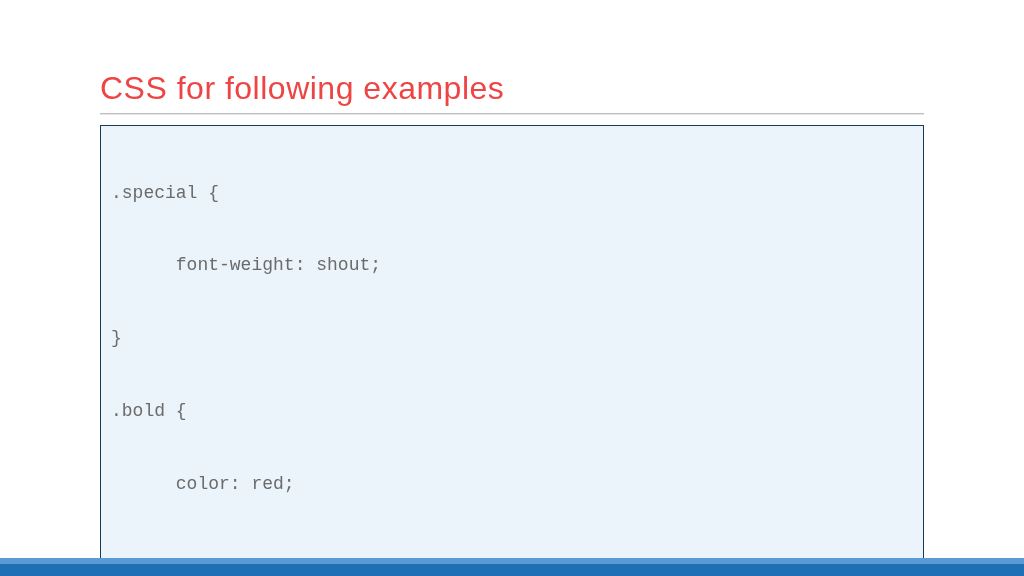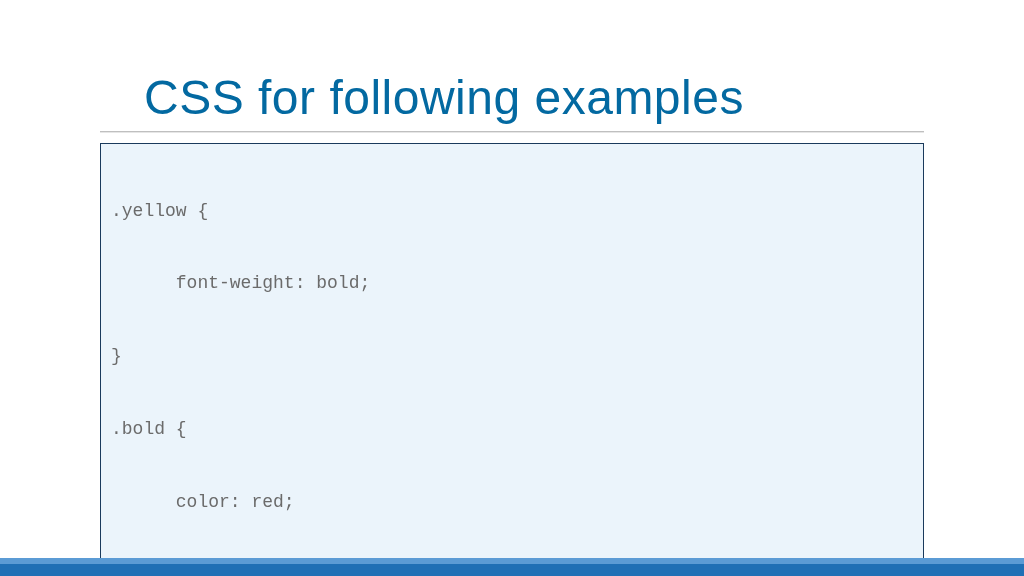--- a/index.html
+++ b/index.html
@@ -8,26 +8,25 @@
       height: 576px;
       background: #fff;
       font-family: "Segoe UI", Arial, sans-serif;
       position: relative;
       overflow: hidden;
     }
     .slide {
       padding: 70px 100px 0 100px;
     }
     .title {
-      font-size: 48px;
+      font-size: 32px;
       font-weight: 300;
-      color: #0369a1;
+      color: #ef4444;
       margin-bottom: 6px;
       letter-spacing: 0.5px;
-      margin-left: 44px;
     }
     .title-rule {
       border: none;
       border-top: 1px solid #bfbfbf;
       border-bottom: 1px solid #e6e6e6;
       height: 2px;
       margin-bottom: 10px;
     }
     .code-box {
       background: #ebf4fb;
@@ -57,22 +56,22 @@
     }
   </style>
 </head>
 <body>
 
 <div class="slide">
   <h1 class="title">CSS for following examples</h1>
   <hr class="title-rule">
 
   <div class="code-box">
-    <div>.yellow {</div>
-    <div>      font-weight: bold;</div>
+    <div>.special {</div>
+    <div>      font-weight: shout;</div>
     <div>}</div>
     <div>.bold {</div>
     <div>      color: red;</div>
     
     
     
   </div>
 
 </div>
 

